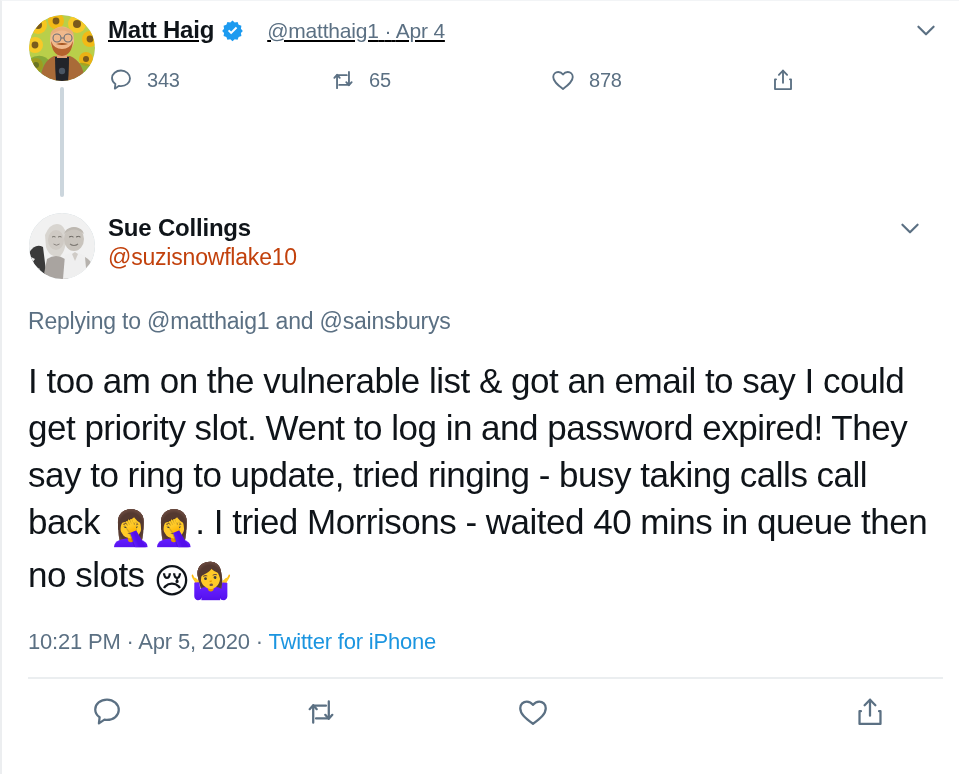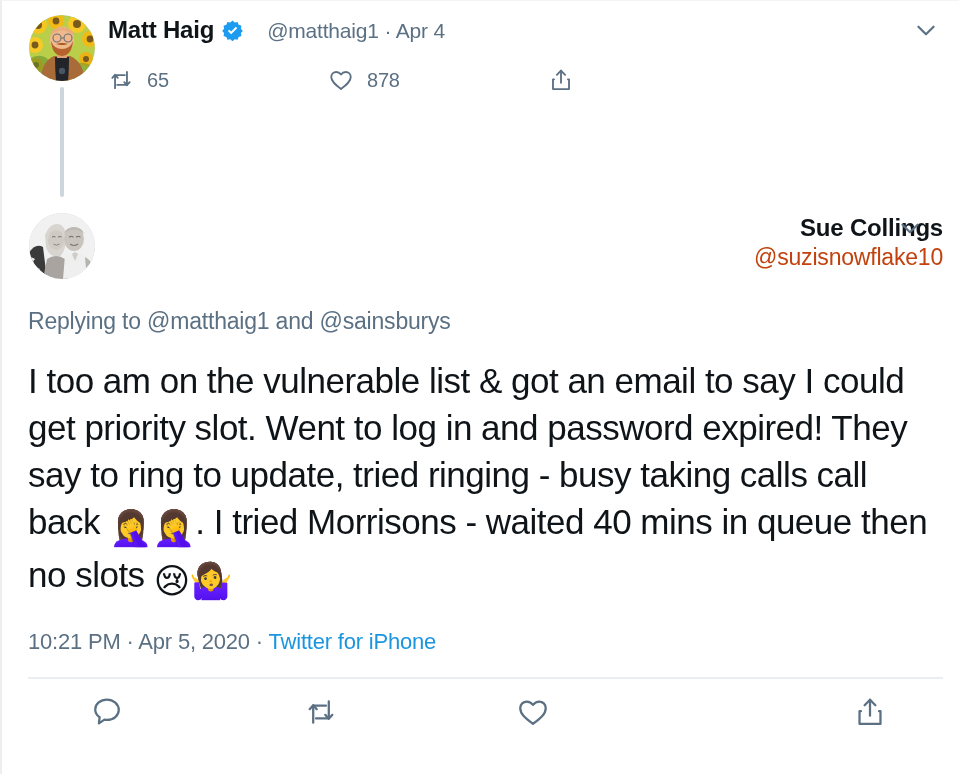--- a/index.html
+++ b/index.html
@@ -63,20 +63,21 @@
     padding-right: 0;
     min-width: 0;
   }
 
   .name-row {
     display: flex;
     align-items: center;
     line-height: 1;
     position: relative;
     height: 30px;
+    text-decoration: underline;
   }
   .display-name {
     font-size: 24px;
     font-weight: bold;
     color: #0f1419;
     letter-spacing: -0.2px;
   }
   .verified-badge {
     margin-left: 7px;
     display: inline-flex;
@@ -146,21 +147,20 @@
   .focus-avatar-col {
     width: 68px;
     flex: 0 0 68px;
     display: flex;
     justify-content: center;
   }
   .focus-names {
     padding-left: 12px;
     flex: 1 1 auto;
     min-width: 0;
-    text-align: right;
   }
   .focus-display-name {
     font-size: 24px;
     font-weight: bold;
     color: #0f1419;
     line-height: 29px;
     letter-spacing: -0.2px;
   }
   .focus-handle {
     font-size: 23px;
@@ -296,20 +296,26 @@
 
         <div class="caret-btn">
           <svg width="26" height="26" viewBox="0 0 24 24">
             <path d="M5 9 L12 16 L19 9" fill="none" stroke="#5b7083" stroke-width="2" stroke-linecap="round" stroke-linejoin="round"></path>
           </svg>
         </div>
       </div>
 
 
       <div class="action-row">
+        <div class="action" style="width:222px">
+          <svg width="26" height="26" viewBox="0 0 24 24">
+            <path d="M12 3.2c-4.6 0-8.3 3.1-8.3 7 0 2.2 1.2 4.2 3.1 5.5l-0.5 4.3 3.9-2.6c0.6 0.1 1.2 0.2 1.8 0.2 4.6 0 8.3-3.1 8.3-7s-3.7-7.4-8.3-7.4z" fill="none" stroke="#5b7083" stroke-width="1.7" stroke-linejoin="round"></path>
+          </svg>
+          <span class="count">343</span>
+        </div>
         <div class="action" style="width:220px">
           <svg width="26" height="26" viewBox="0 0 24 24">
             <g fill="none" stroke="#5b7083" stroke-width="1.7" stroke-linecap="round" stroke-linejoin="round">
               <path d="M6.5 19.5 L6.5 7.5 L15.5 7.5"></path>
               <path d="M4 10 L6.5 7.2 L9 10"></path>
               <path d="M17.5 4.5 L17.5 16.5 L8.5 16.5"></path>
               <path d="M20 14 L17.5 16.8 L15 14"></path>
             </g>
           </svg>
           <span class="count">65</span>

